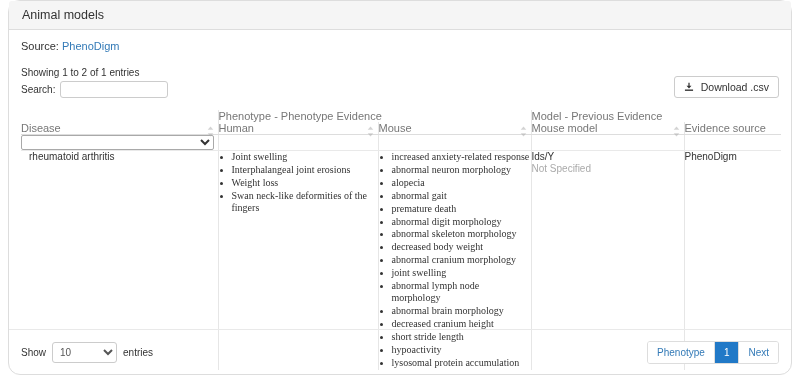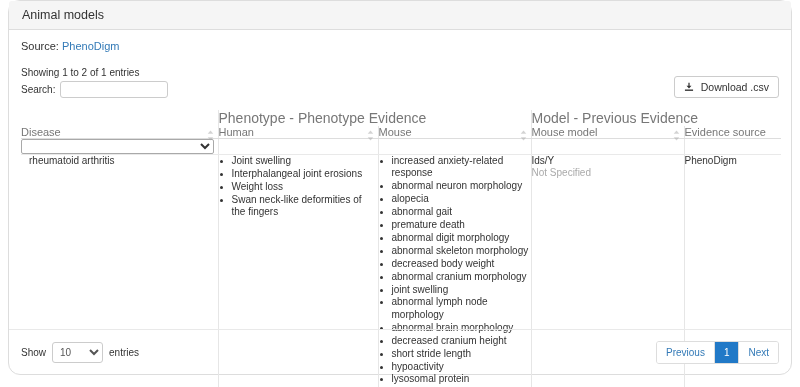--- a/index.html
+++ b/index.html
@@ -124,21 +124,21 @@
   }
   table.dt th, table.dt td {
     vertical-align: top;
     text-align: left;
     font-weight: normal;
     padding: 0;
   }
 
   .grp-row th {
     color: #777777;
-    font-size: 14px;
+    font-size: 11px;
     padding: 3px 0 2px 8px;
     border-bottom: none;
     white-space: nowrap;
     margin-left: 40px;
   }
   .grp-row th.blank { padding: 0; }
 
   .hdr-row th {
     color: #777777;
     font-size: 11px;
@@ -182,20 +182,21 @@
     font-size: 10px;
     color: #333333;
     line-height: 12.4px;
   }
   .data-row td.pad-l { padding-left: 8px; }
 
   ul.phen {
     margin: 0;
     padding-left: 13px;
     list-style: disc;
+    font-family: Liberation Serif, serif;
   }
   ul.phen li {
     margin: 0 0 0.5px 0;
     padding: 0;
     line-height: 12.4px;
   }
   ul.phen li::marker { font-size: 9px; }
 
   .mm-name { color: #333333; }
   .mm-sub { color: #aaaaaa; }
@@ -213,21 +214,21 @@
     box-sizing: border-box;
   }
   .dt-length {
     display: flex;
     align-items: center;
     gap: 6px;
     font-size: 10px;
     color: #333333;
   }
   .length-select {
-    width: 51px;
+    width: 65px;
     height: 21px;
     font-family: "Liberation Sans", sans-serif;
     font-size: 10px;
     border: 1px solid #cccccc;
     border-radius: 3px;
     background: #ffffff;
     color: #555555;
     padding: 0 3px;
     box-sizing: border-box;
   }
@@ -398,19 +399,19 @@
 
   </div>
 
   <div class="dt-bottom">
     <div class="dt-length">
       <span>Show</span>
       <select class="length-select" id="length-select"><option value="10">10</option><option value="25">25</option><option value="50">50</option><option value="100">100</option></select>
       <span>entries</span>
     </div>
     <div class="paginate">
-      <div class="pg">Previous</div>
+      <div class="pg">Phenotype</div>
       <div class="pg active">1</div>
       <div class="pg">Next</div>
     </div>
   </div>
 
 </div>
 
 </body></html>

